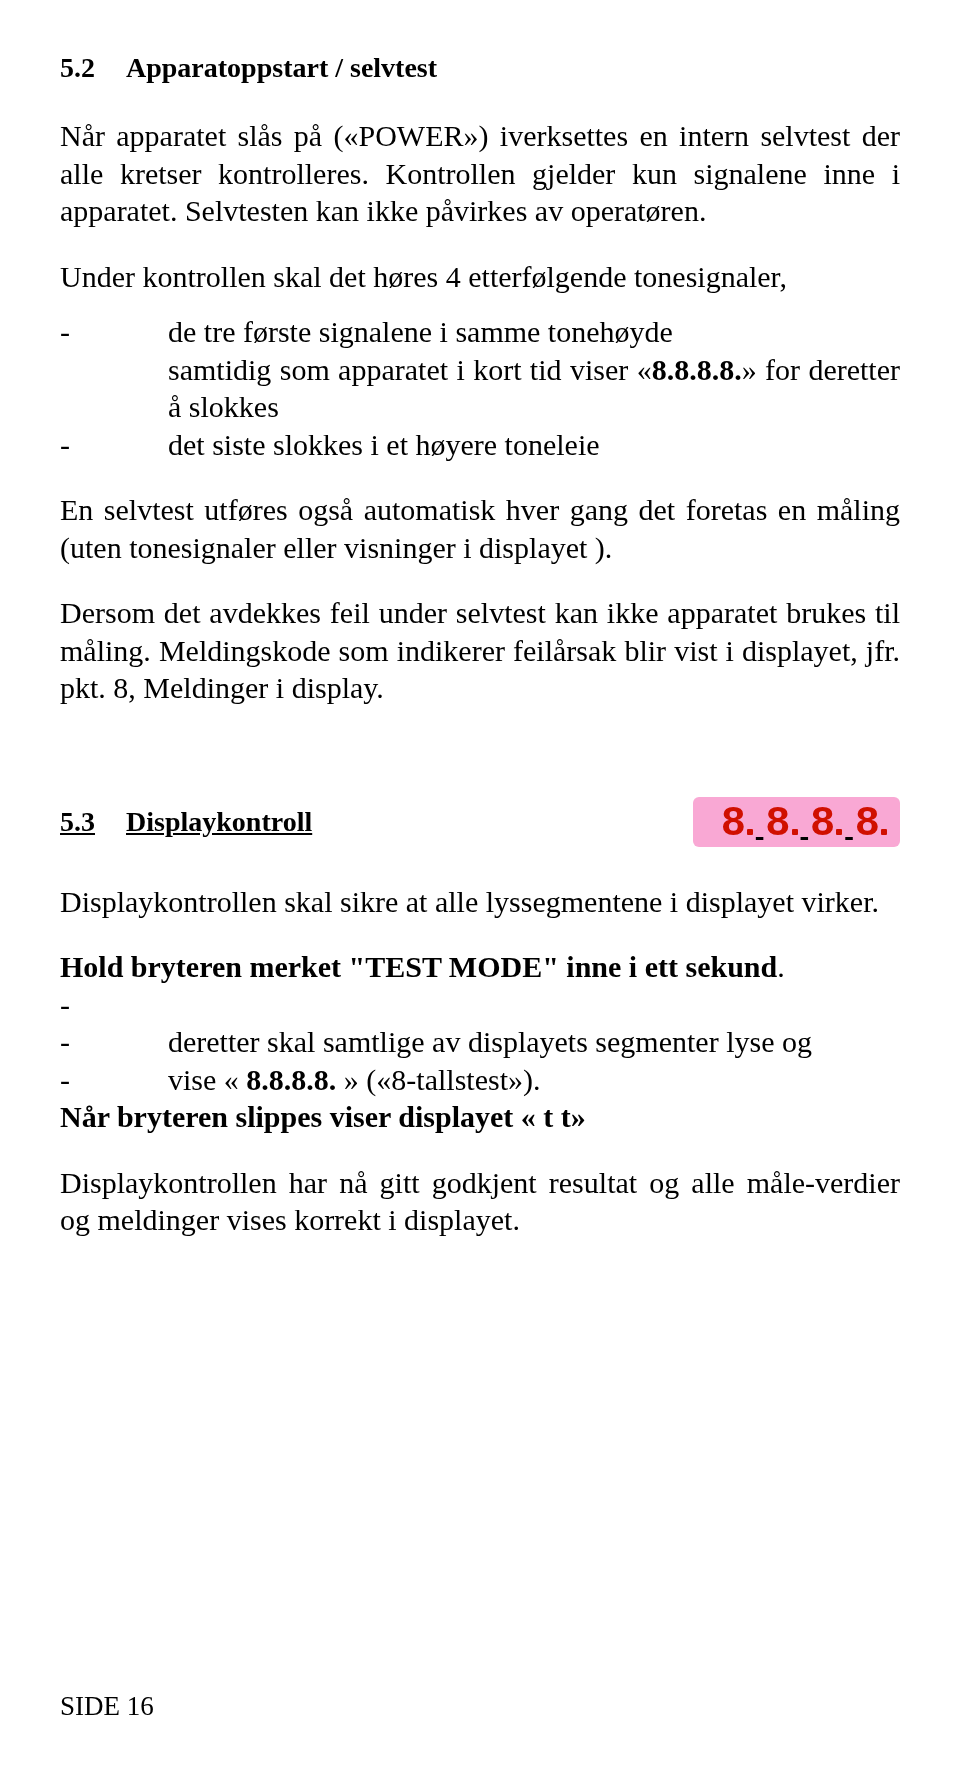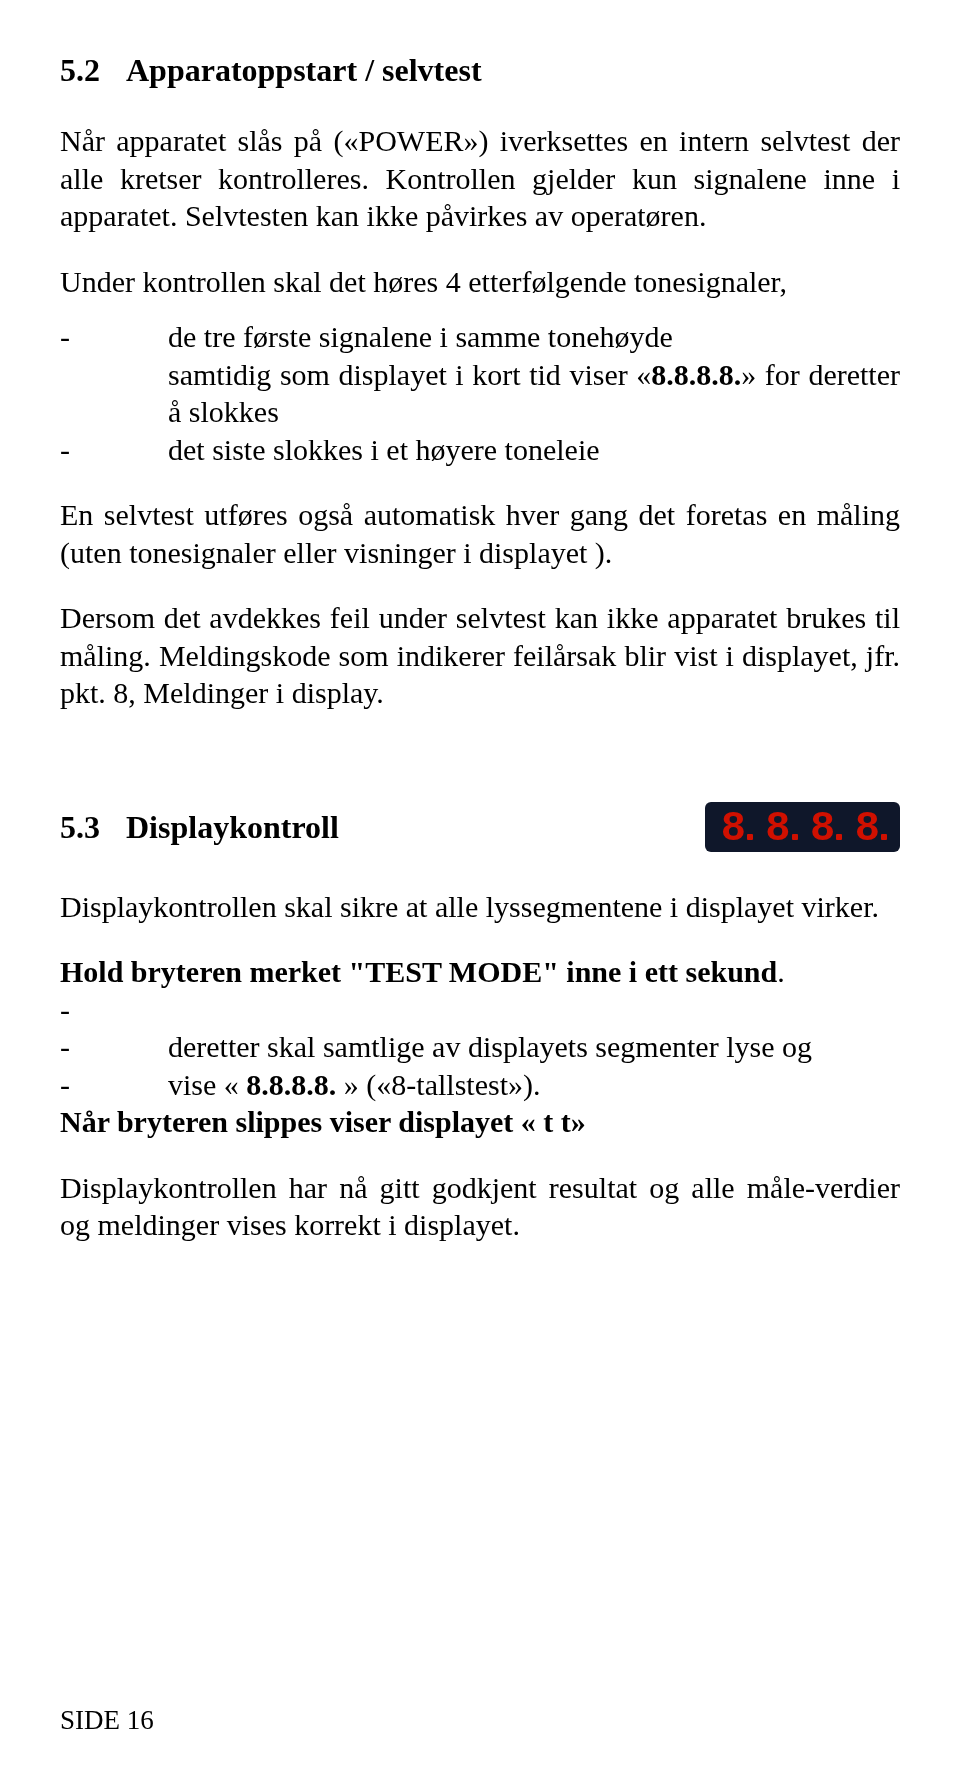--- a/index.html
+++ b/index.html
@@ -14,21 +14,21 @@
     width: 960px;
     height: 1766px;
     position: relative;
     box-sizing: border-box;
     padding: 50px 60px 0 60px;
     font-size: 30px;
     line-height: 1.25;
   }
   .section-heading {
     font-weight: bold;
-    font-size: 32px;
+    font-size: 28px;
     margin-bottom: 32px;
     display: flex;
     align-items: center;
   }
   .section-heading .num {
     min-width: 66px;
     display: inline-block;
   }
   .para {
     text-align: justify;
@@ -52,23 +52,23 @@
   }
   .red {
     color: #000000;
     font-weight: bold;
   }
   .bold {
     font-weight: bold;
   }
   .display-img {
     display: inline-block;
-    background: #0f172a;
+    background: #f9a8d4;
     border-radius: 6px;
-    padding: 6px 10px 2px 14px;
+    padding: 6px 10px 2px 26px;
     vertical-align: middle;
     line-height: 1;
   }
   .seg-digit {
     display: inline-block;
     font-family: "Courier New", monospace;
     font-weight: bold;
     color: #d01000;
     font-size: 42px;
     letter-spacing: -2px;
@@ -87,26 +87,27 @@
     top: 0px;
   }
   .section-53 {
     margin-top: 90px;
   }
   .sec53-head-row {
     display: flex;
     align-items: center;
     justify-content: space-between;
     margin-bottom: 36px;
+    text-decoration: underline;
   }
   .footer {
     position: absolute;
     left: 60px;
     right: 60px;
-    bottom: 28px;
+    bottom: 42px;
     font-size: 27px;
     display: flex;
   }
   .footer-left {
     width: 200px;
   }
 </style>
 </head>
 <body>
 
@@ -122,21 +123,21 @@
   <div class="para" style="margin-bottom:18px;">Under kontrollen skal det høres 4 etterfølgende tonesignaler,</div>
 
   <div class="list-dashed">
     <div class="list-row">
       <div class="dash-col">-</div>
       <div class="cont-col">de tre første signalene i samme tonehøyde</div>
     </div>
     <div class="list-row">
       <div class="dash-col"></div>
       <div class="cont-col">
-        <span>samtidig som displayet i kort tid viser «</span><span class="red">8.8.8.8.</span><span>» for deretter å slokkes</span>
+        <span>samtidig som apparatet i kort tid viser «</span><span class="red">8.8.8.8.</span><span>» for deretter å slokkes</span>
       </div>
     </div>
     <div class="list-row">
       <div class="dash-col">-</div>
       <div class="cont-col">det siste slokkes i et høyere toneleie</div>
     </div>
   </div>
 
   <div class="para">En selvtest utføres også automatisk hver gang det foretas en måling (uten tonesignaler eller visninger i displayet ).</div>
   <div class="para">Dersom det avdekkes feil under selvtest kan ikke apparatet brukes til måling. Meldingskode som indikerer feilårsak blir vist i displayet, jfr. pkt. 8, Meldinger i display.</div>

